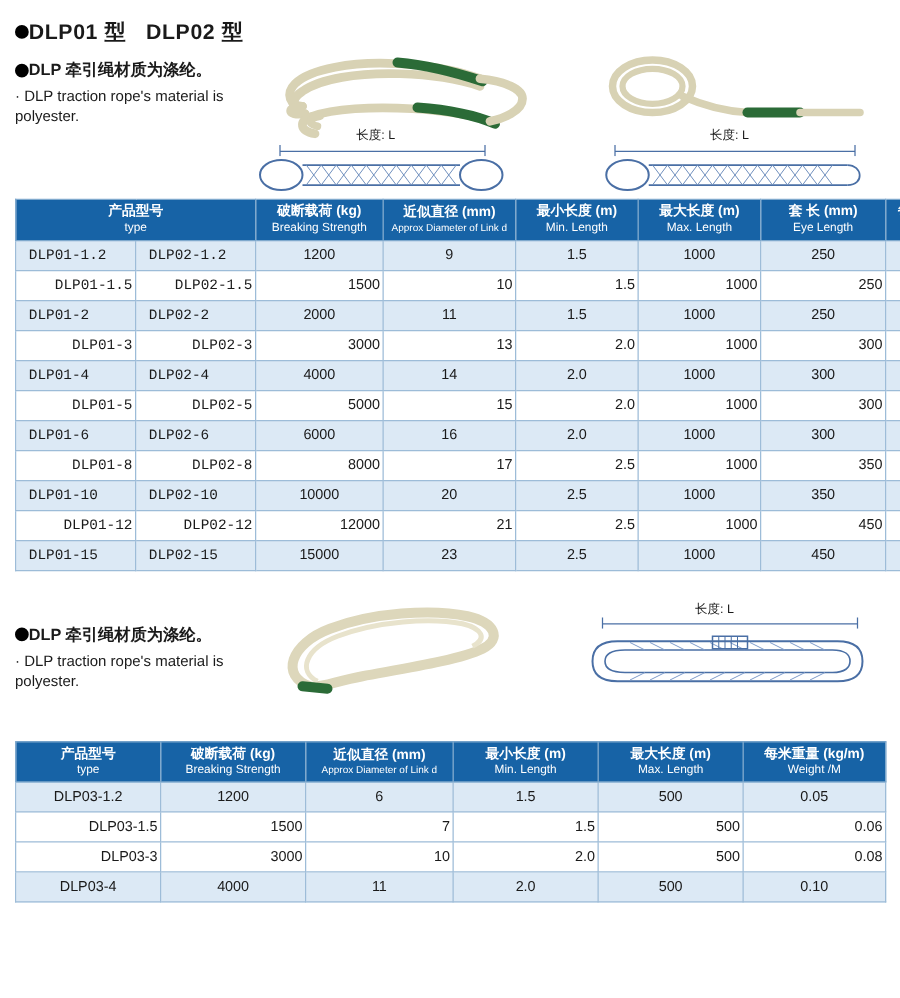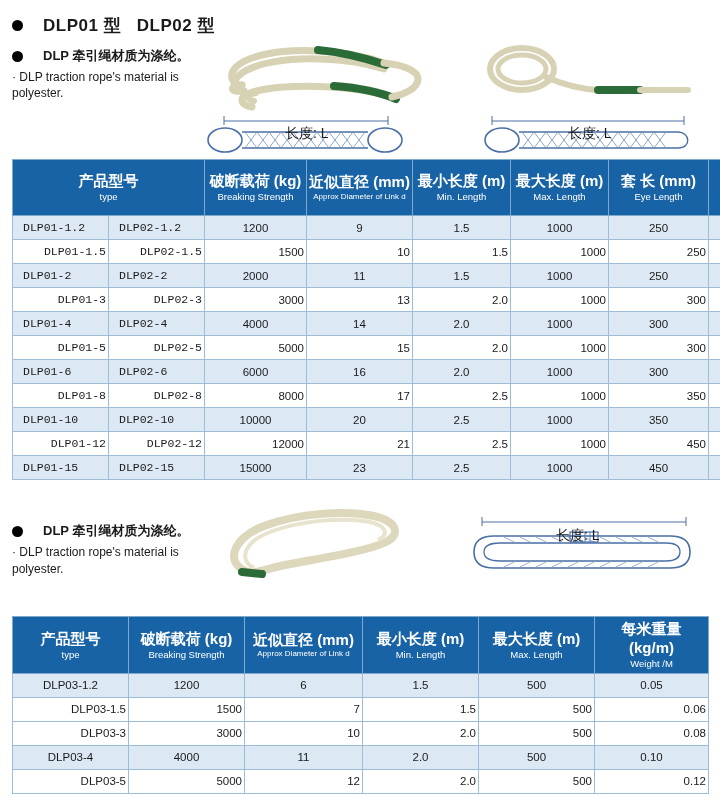--- a/index.html
+++ b/index.html
@@ -17,21 +17,21 @@
   .page {
     position: relative;
     width: 720px;
     height: 798px;
   }
 
   
   .heading-row {
     display: flex;
     align-items: center;
-    gap: 20px;
+    gap: 0;
     margin: 0 0 4px 12px;
   }
   .bullet-dot {
     width: 11px;
     height: 11px;
     border-radius: 50%;
     border: 2.5px solid #000;
     box-sizing: border-box;
     flex: 0 0 auto;
   }
@@ -68,44 +68,43 @@
     width: 215px;
   }
 
   .fig {
     position: absolute;
   }
   .fig svg { display: block; }
 
   .dim-label {
     position: absolute;
-    font-size: 14px;
+    font-size: 10px;
     color: #1a1a1a;
     white-space: nowrap;
-    margin-top: 24px;
   }
 
   
   table.spec {
     border-collapse: collapse;
     width: 696px;
     margin: 0 12px;
     table-layout: fixed;
   }
   table.spec th {
     background: #1763a6;
     color: #ffffff;
     border: 1px solid #7fa9cd;
     padding: 3px 2px;
     font-weight: normal;
     line-height: 1.25;
   }
   table.spec th .cn {
     display: block;
-    font-size: 15px;
+    font-size: 11px;
     font-weight: bold;
   }
   table.spec th .en {
     display: block;
     font-size: 9.5px;
   }
   table.spec th .en.small {
     font-size: 8px;
   }
   table.spec td {
@@ -560,25 +559,17 @@
         <td>0.08</td>
       </tr>
       <tr class="odd">
         <td>DLP03-4</td>
         <td>4000</td>
         <td>11</td>
         <td>2.0</td>
         <td>500</td>
         <td>0.10</td>
       </tr>
-      <tr class="even">
-        <td>DLP03-5</td>
-        <td>5000</td>
-        <td>12</td>
-        <td>2.0</td>
-        <td>500</td>
-        <td>0.12</td>
-      </tr>
 
     </tbody>
   </table>
 
 </div>
 
 </body></html>

